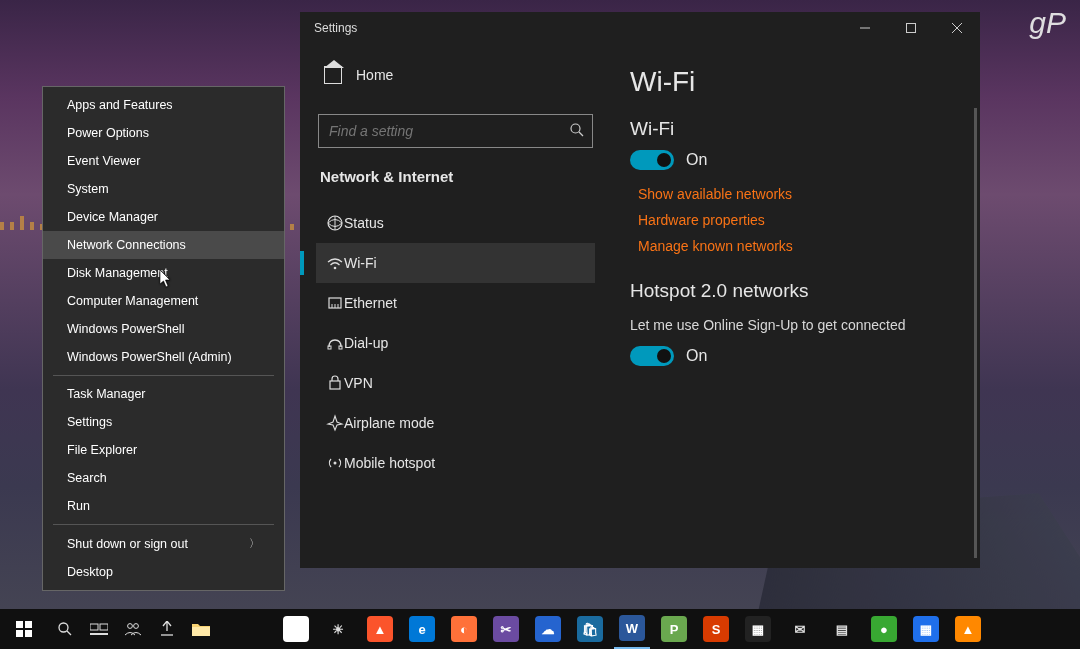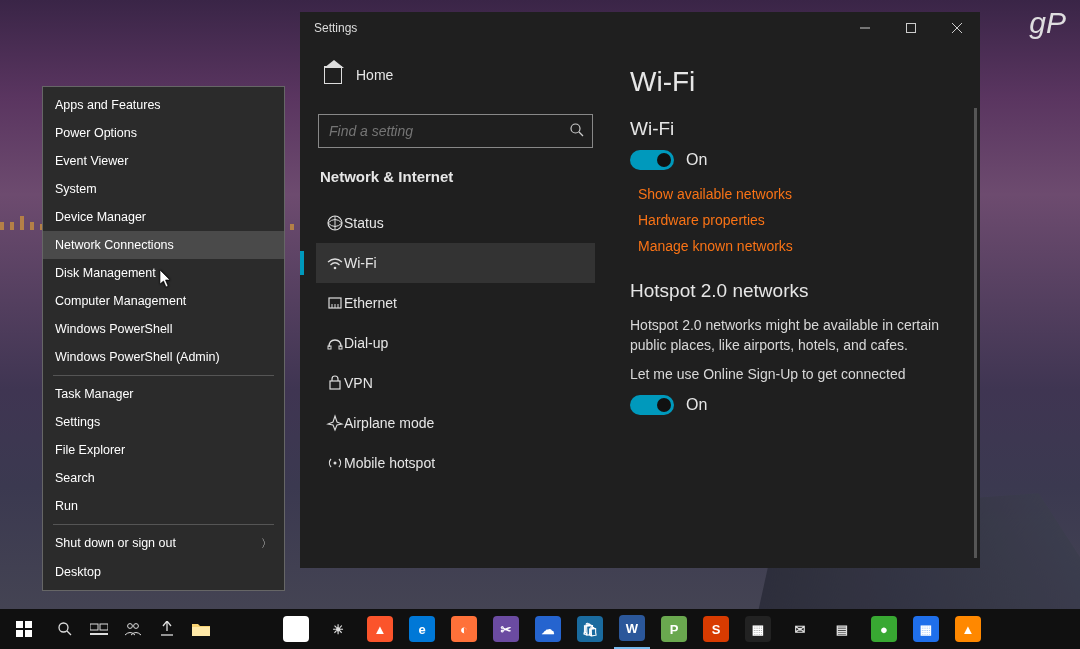--- a/index.html
+++ b/index.html
@@ -14,21 +14,21 @@
 .pier{position:absolute;right:0;bottom:30px;width:300px;height:260px;perspective:500px}
 .pier .deck{position:absolute;bottom:0;right:-40px;width:360px;height:250px;background:linear-gradient(90deg,#2a2b38,#3a3c4c);transform:rotateX(60deg) rotateZ(-8deg);transform-origin:bottom right;opacity:.9}
 
 
 .ctxmenu{
   position:absolute; left:42px; top:86px; width:243px;
   background:#2b2b2b; border:1px solid #666; padding:4px 0;
   font-size:12.5px;
 }
 .ctxmenu .mi{
-  padding:7px 12px; color:#fff; cursor:default; display:flex; justify-content:space-between; align-items:flex-start;
+  padding:7px 24px; color:#fff; cursor:default; display:flex; justify-content:space-between; align-items:flex-end;
 }
 .ctxmenu .mi.hover{background:#4a4a4a}
 .ctxmenu .sep{height:1px;background:#555;margin:4px 10px}
 .ctxmenu .chev{font-size:11px;color:#ccc}
 .cursor{position:absolute;left:160px;top:270px;width:12px;height:18px;pointer-events:none}
 .cursor svg{filter:drop-shadow(0 0 1px #000)}
 
 
 .watermark{position:absolute;top:6px;right:14px;font-size:30px;color:#e7e7e7;font-weight:400;font-style:italic;opacity:.95}
 
@@ -250,21 +250,20 @@
       <h2>Wi-Fi</h2>
       <div class="toggle">
         <div class="sw"></div>
         <span>On</span>
       </div>
       <a class="link">Show available networks</a>
       <a class="link">Hardware properties</a>
       <a class="link">Manage known networks</a>
 
       <h3>Hotspot 2.0 networks</h3>
-      <p class="para">Hotspot 2.0 networks might be available in certain public places, like airports, hotels, and cafes.</p>
       <p class="para">Let me use Online Sign-Up to get connected</p>
       <div class="toggle">
         <div class="sw"></div>
         <span>On</span>
       </div>
 
       <div class="scrolltrack"></div>
     </div>
   </div>
 </div>

